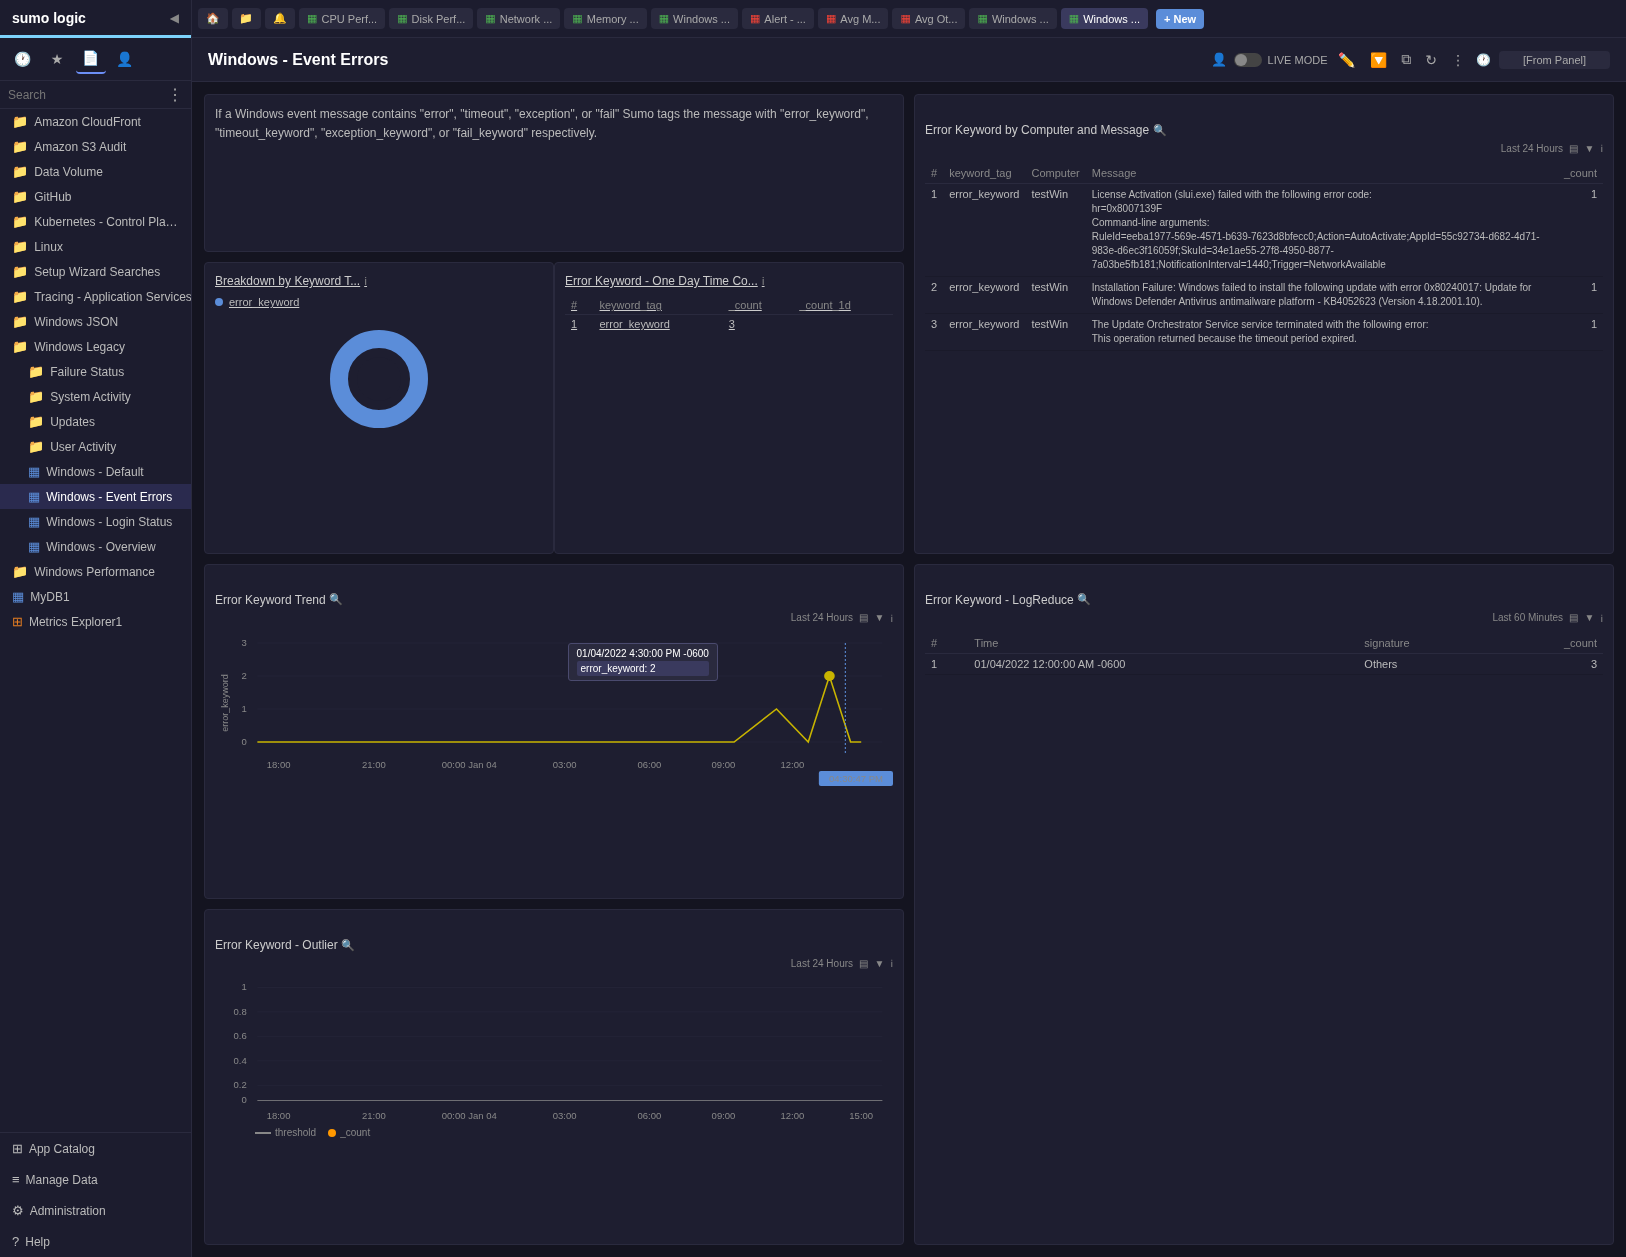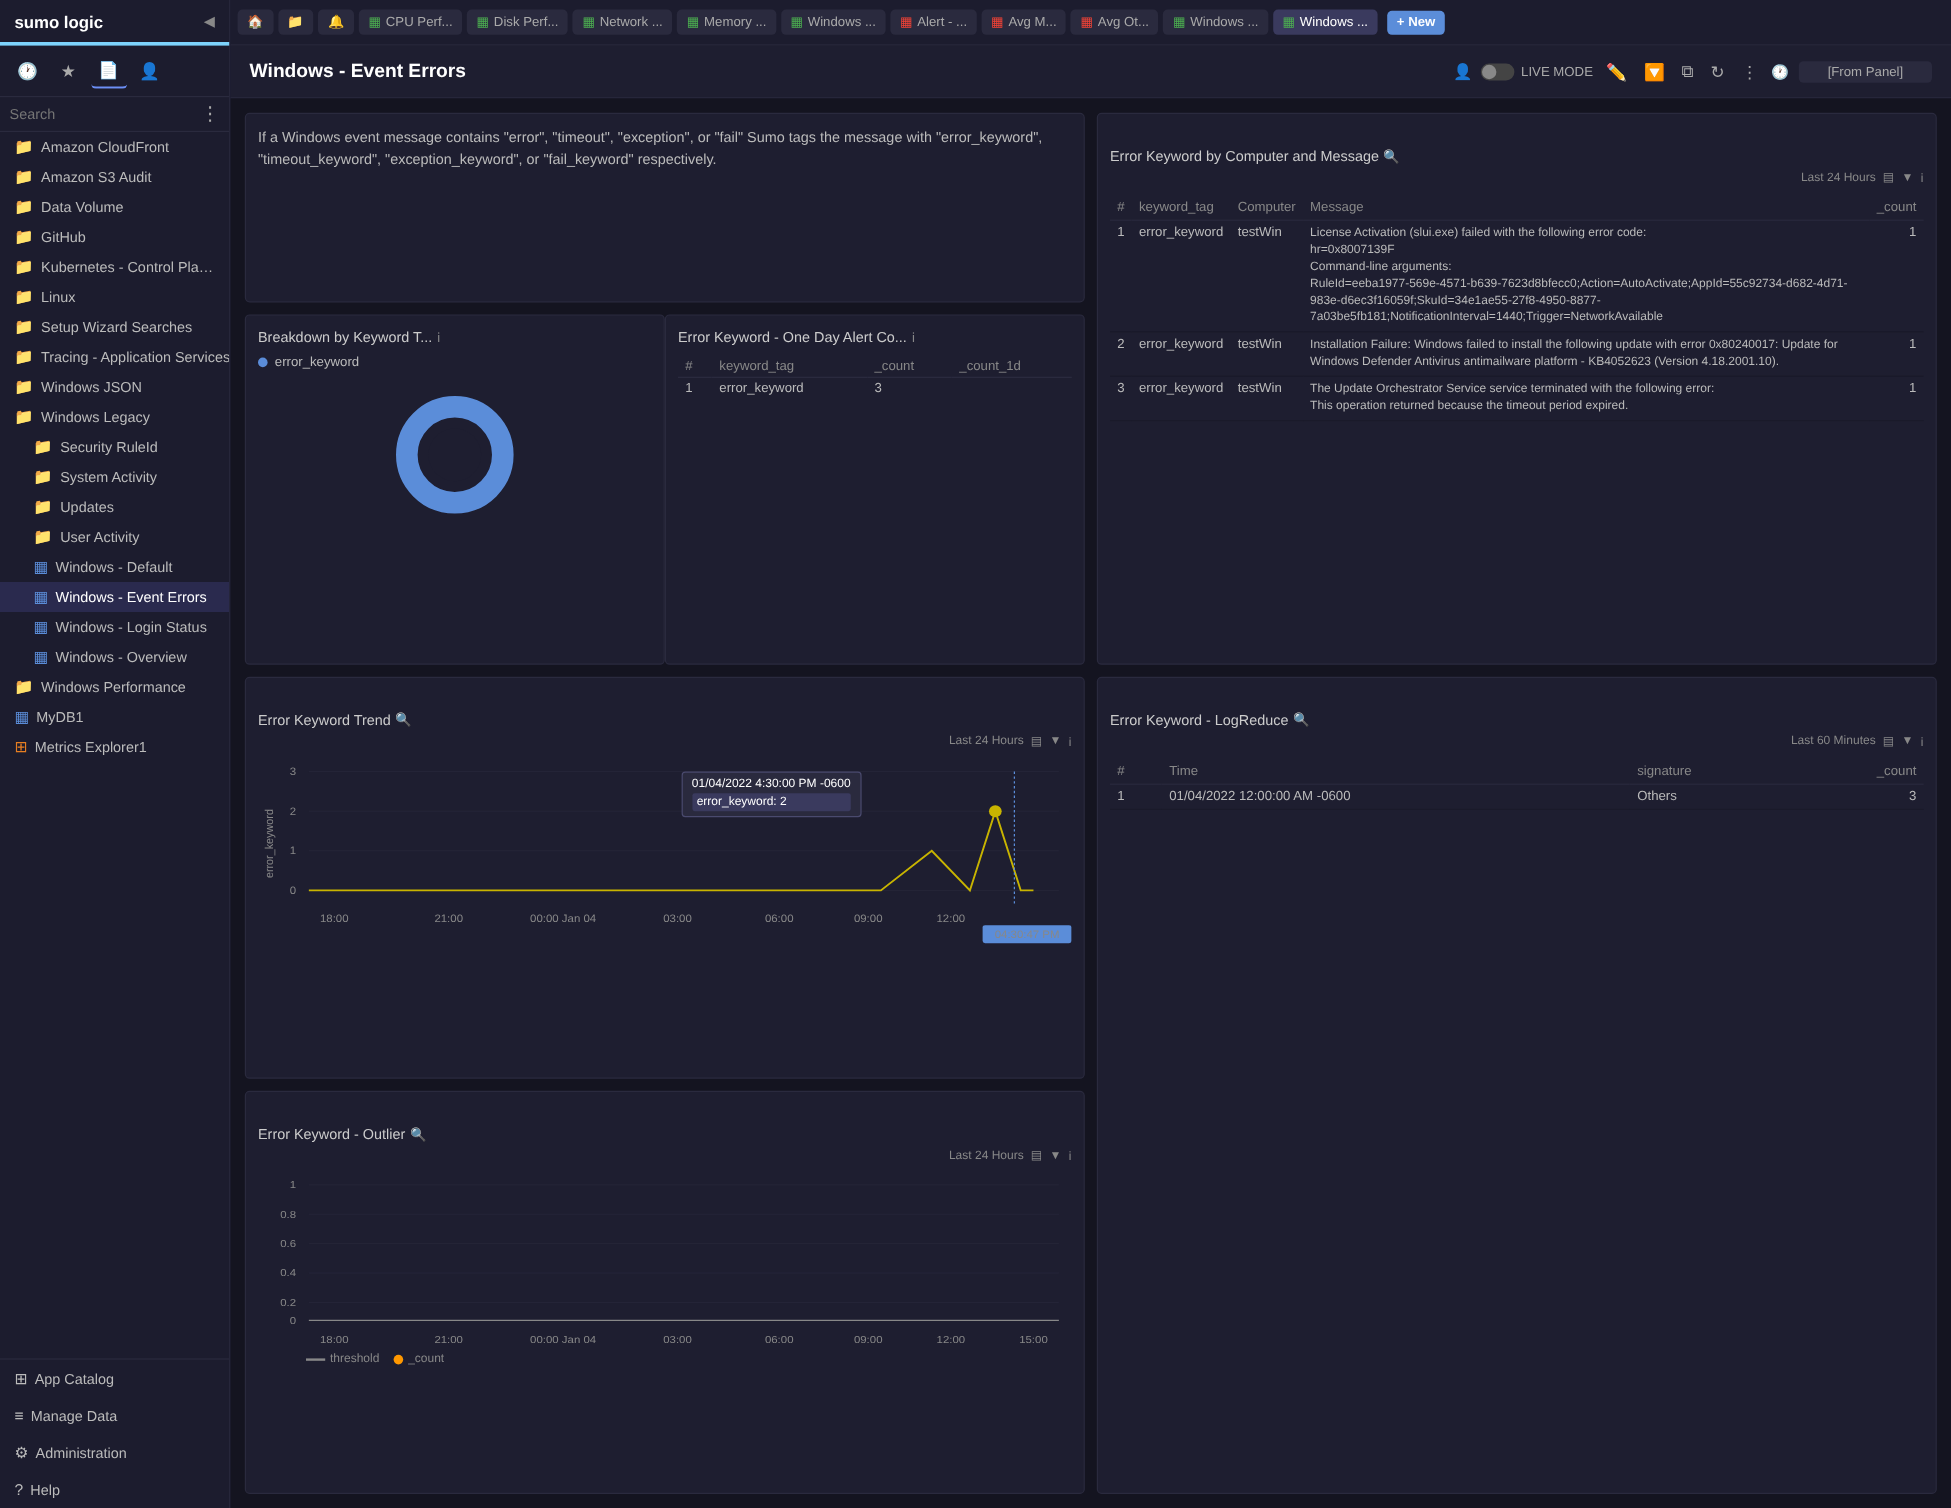--- a/index.html
+++ b/index.html
@@ -134,21 +134,21 @@
       <span class="nav-icon folder-icon">📁</span>
       <span>Windows JSON</span>
     </div>
     <div class="nav-item">
       <span class="nav-icon folder-icon">📁</span>
       <span>Windows Legacy</span>
     </div>
 
     <div class="nav-item" style="padding-left:28px;">
       <span class="nav-icon folder-icon">📁</span>
-      <span>Security RuleId</span>
+      <span>Failure Status</span>
     </div>
     <div class="nav-item" style="padding-left:28px;">
       <span class="nav-icon folder-icon">📁</span>
       <span>System Activity</span>
     </div>
     <div class="nav-item" style="padding-left:28px;">
       <span class="nav-icon folder-icon">📁</span>
       <span>Updates</span>
     </div>
     <div class="nav-item" style="padding-left:28px;">
@@ -333,21 +333,21 @@
             <td>testWin</td>
             <td>
               <div class="error-msg">The Update Orchestrator Service service terminated with the following error:<br>This operation returned because the timeout period expired.</div>
             </td>
             <td style="text-align:right;">1</td>
           </tr>
         </tbody>
       </table>
     </div>
 
-    <div style="grid-column:1; grid-row:2; display:flex; ">
+    <div style="grid-column:1; grid-row:2; display:flex; text-decoration:underline;">
 
       <div class="panel" style="flex:1;">
         <div class="panel-header">
           <div style="display:flex;align-items:center;gap:4px;">
             <span class="panel-title">Breakdown by Keyword T...</span>
             <span style="color:#888;font-size:11px;cursor:pointer;">ℹ</span>
           </div>
         </div>
         <div style="display:flex;align-items:center;gap:6px;margin-bottom:6px;">
           <div class="legend-dot" style="background:#5b8dd9;"></div>
@@ -357,21 +357,21 @@
           <svg width="110" height="110" viewBox="0 0 110 110">
             <circle cx="55" cy="55" r="40" fill="none" stroke="#5b8dd9" stroke-width="18" stroke-dasharray="251 0" transform="rotate(-90 55 55)"></circle>
             <circle cx="55" cy="55" r="22" fill="#1e1e30"></circle>
           </svg>
         </div>
       </div>
 
       <div class="panel" style="flex:1;">
         <div class="panel-header">
           <div style="display:flex;align-items:center;gap:4px;">
-            <span class="panel-title">Error Keyword - One Day Alert Co...</span>
+            <span class="panel-title">Error Keyword - One Day Time Co...</span>
             <span style="color:#888;font-size:11px;cursor:pointer;">ℹ</span>
           </div>
         </div>
         <table class="small-table">
           <thead>
             <tr>
               <th>#</th>
               <th>keyword_tag</th>
               <th>_count</th>
               <th>_count_1d</th>

